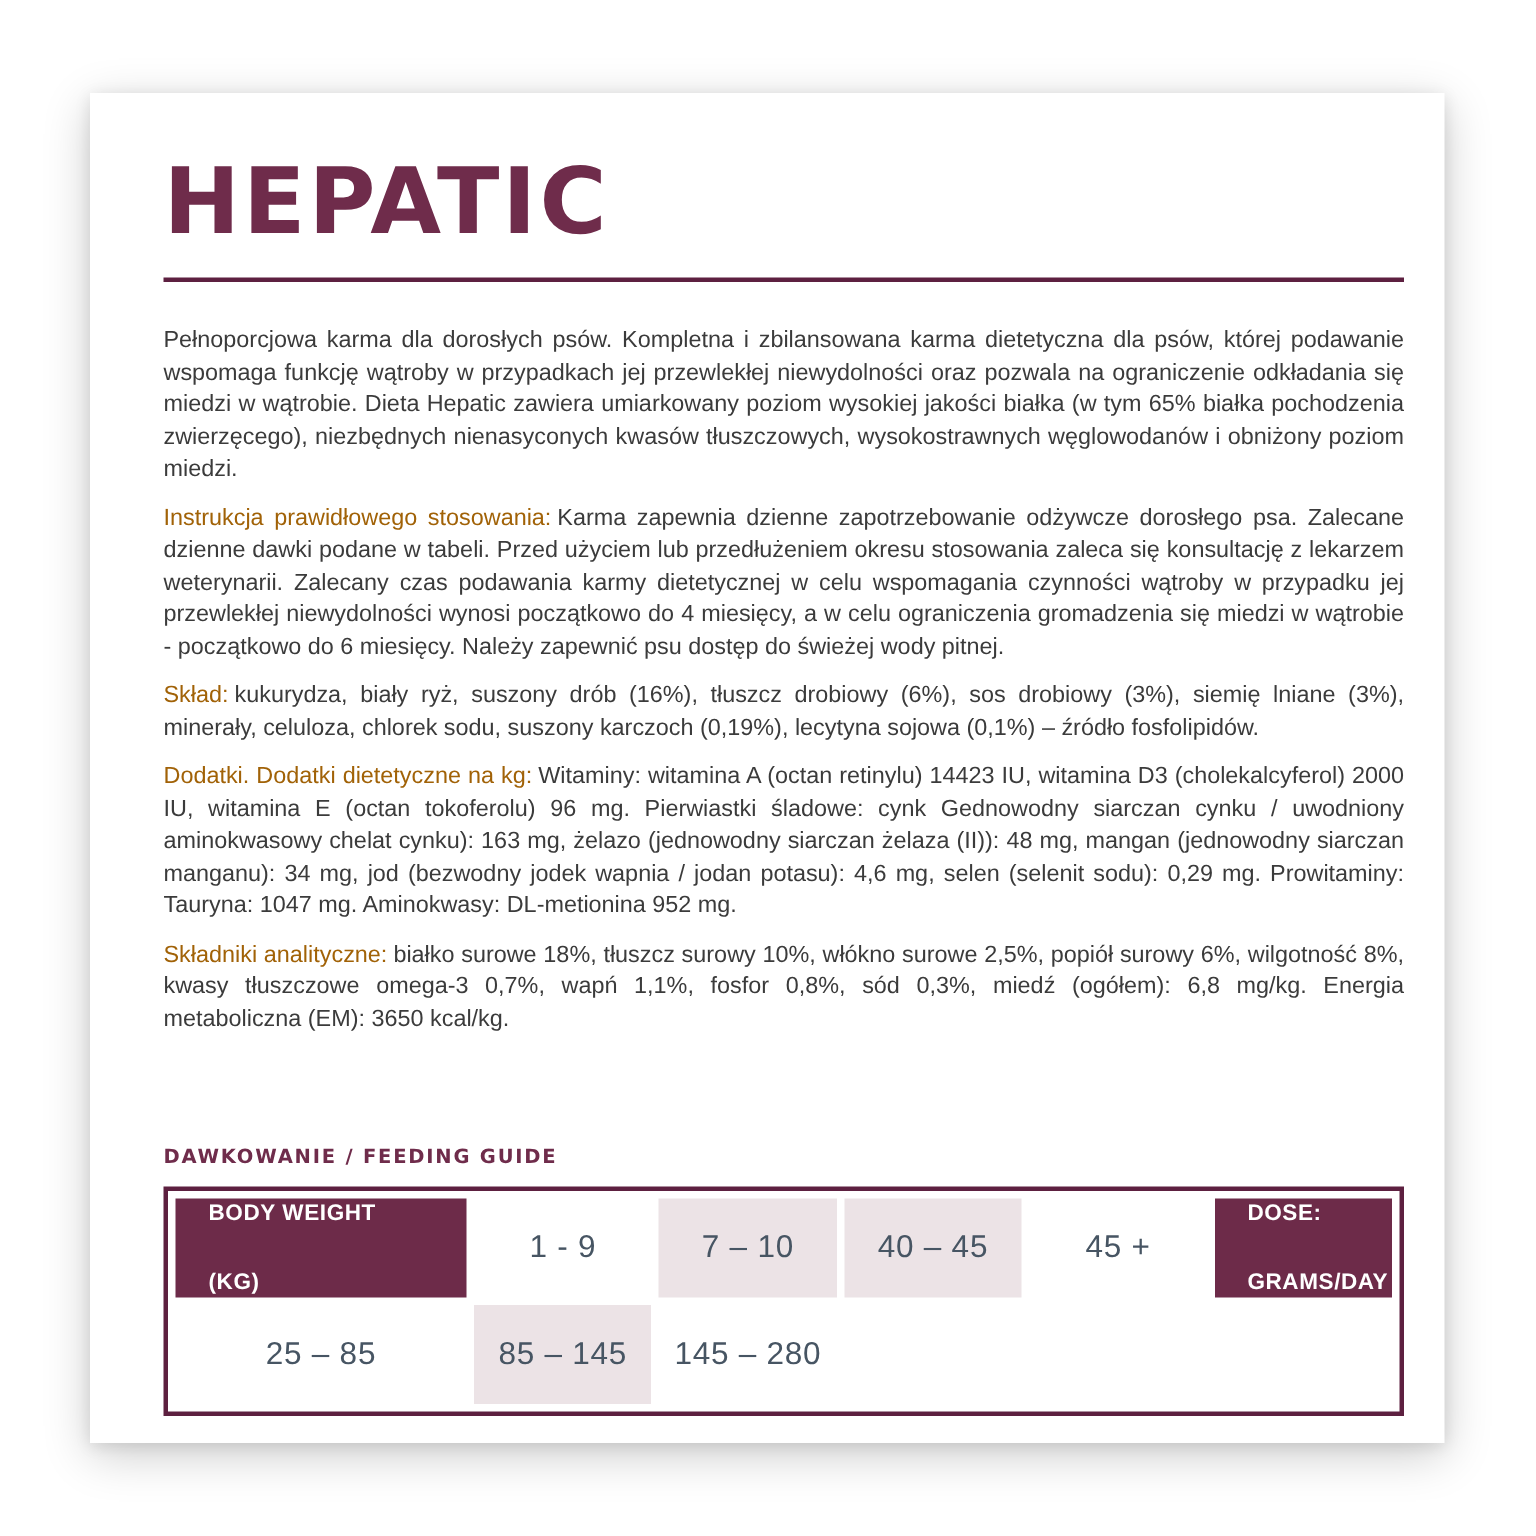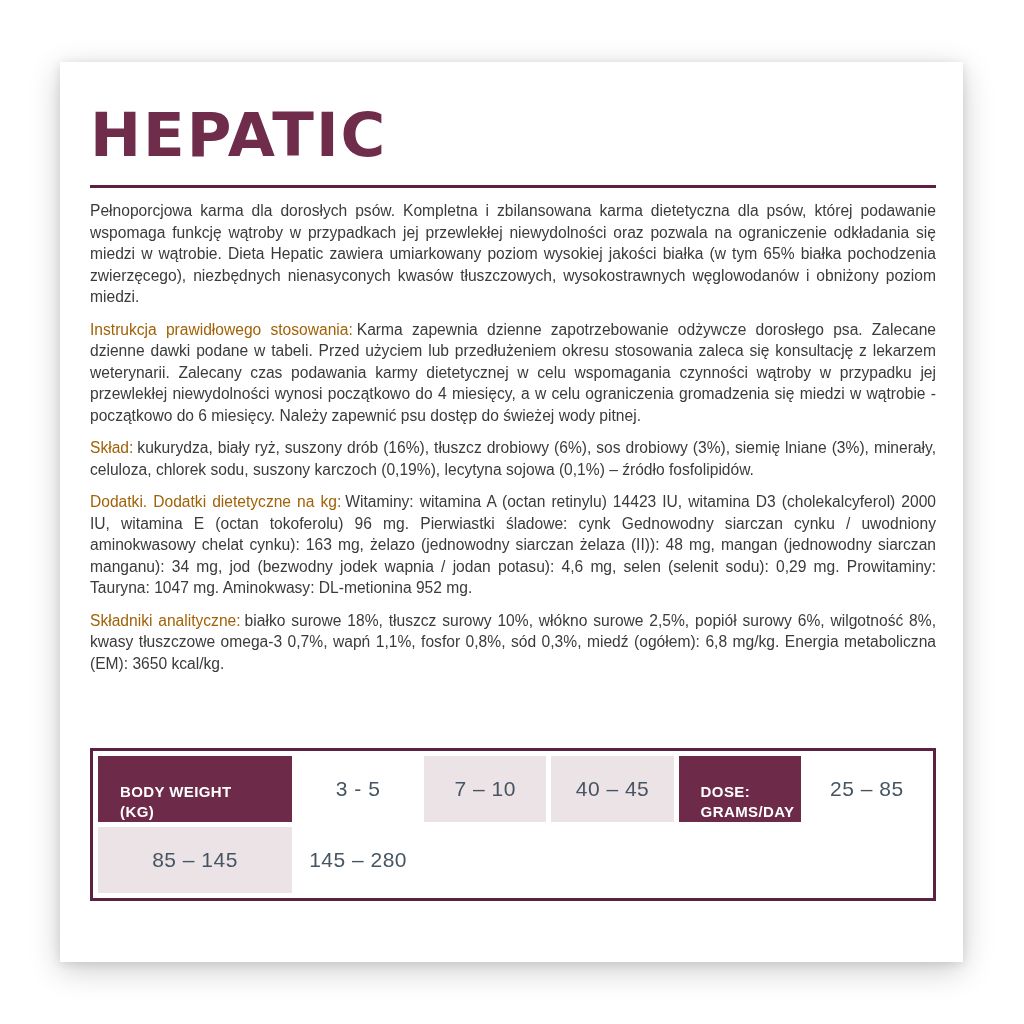--- a/index.html
+++ b/index.html
@@ -10,36 +10,36 @@
     --value-text:#475563;
     --body-text:#3b3b3b;
   }
   *{margin:0;padding:0;box-sizing:border-box;}
   html,body{width:1024px;height:1024px;background:#ffffff;overflow:hidden;
     font-family:"Liberation Sans", sans-serif;}
   .card{
     position:absolute;left:60px;top:62px;width:903px;height:900px;
     background:#ffffff;
     box-shadow:0 8px 30px rgba(0,0,0,0.20), 0 2px 10px rgba(0,0,0,0.10);
-    padding:42px 27px 0 30px;
+    padding:42px 27px 0 49px;
   }
   .title{
     font-family:"DejaVu Sans", sans-serif;
     font-weight:bold;
     font-size:61px;
     letter-spacing:2px;
     color:var(--accent);
     line-height:1;
   }
   .rule{
     margin-top:20px;
     border-top:3px solid var(--table-border);
     width:100%;
   }
-  .body-text{margin-top:12px;}
+  .body-text{margin-top:28px;}
   .body-text p{
     font-size:15.6px;
     line-height:21.5px;
     color:var(--body-text);
     text-align:justify;
     margin-bottom:11px;
   }
   .body-text p .lead{font-weight:normal;color:#a16207;}
   .body-text p .lead:not(:empty){margin-right:4px;}
   .feeding{margin-top:74px;}
@@ -62,21 +62,21 @@
   }
   .fg-label{
     background:var(--header-cell-bg);
     color:#ffffff;
     font-weight:bold;
     font-size:15px;
     letter-spacing:0.4px;
     line-height:1.35;
     display:flex;
     flex-direction:column;
-    justify-content:flex-end;
+    justify-content:space-between;
     padding-left:22px;
   }
   .fg-val{
     display:flex;
     align-items:center;
     justify-content:center;
     font-size:21px;
     letter-spacing:0.5px;
     color:var(--value-text);
   }
@@ -92,30 +92,32 @@
 
   <div class="body-text">
     <p><span class="lead"></span><span>Pełnoporcjowa karma dla dorosłych psów. Kompletna i zbilansowana karma dietetyczna dla psów, której podawanie wspomaga funkcję wątroby w przypadkach jej przewlekłej niewydolności oraz pozwala na ograniczenie odkładania się miedzi w wątrobie. Dieta Hepatic zawiera umiarkowany poziom wysokiej jakości białka (w tym 65% białka pochodzenia zwierzęcego), niezbędnych nienasyconych kwasów tłuszczowych, wysokostrawnych węglowodanów i obniżony poziom miedzi.</span></p>
     <p><span class="lead">Instrukcja prawidłowego stosowania:</span><span>Karma zapewnia dzienne zapotrzebowanie odżywcze dorosłego psa. Zalecane dzienne dawki podane w tabeli. Przed użyciem lub przedłużeniem okresu stosowania zaleca się konsultację z lekarzem weterynarii. Zalecany czas podawania karmy dietetycznej w celu wspomagania czynności wątroby w przypadku jej przewlekłej niewydolności wynosi początkowo do 4 miesięcy, a w celu ograniczenia gromadzenia się miedzi w wątrobie - początkowo do 6 miesięcy. Należy zapewnić psu dostęp do świeżej wody pitnej.</span></p>
     <p><span class="lead">Skład:</span><span>kukurydza, biały ryż, suszony drób (16%), tłuszcz drobiowy (6%), sos drobiowy (3%), siemię lniane (3%), minerały, celuloza, chlorek sodu, suszony karczoch (0,19%), lecytyna sojowa (0,1%) – źródło fosfolipidów.</span></p>
     <p><span class="lead">Dodatki. Dodatki dietetyczne na kg:</span><span>Witaminy: witamina A (octan retinylu) 14423 IU, witamina D3 (cholekalcyferol) 2000 IU, witamina E (octan tokoferolu) 96 mg. Pierwiastki śladowe: cynk Gednowodny siarczan cynku / uwodniony aminokwasowy chelat cynku): 163 mg, żelazo (jednowodny siarczan żelaza (II)): 48 mg, mangan (jednowodny siarczan manganu): 34 mg, jod (bezwodny jodek wapnia / jodan potasu): 4,6 mg, selen (selenit sodu): 0,29 mg. Prowitaminy: Tauryna: 1047 mg. Aminokwasy: DL-metionina 952 mg.</span></p>
     <p><span class="lead">Składniki analityczne:</span><span>białko surowe 18%, tłuszcz surowy 10%, włókno surowe 2,5%, popiół surowy 6%, wilgotność 8%, kwasy tłuszczowe omega-3 0,7%, wapń 1,1%, fosfor 0,8%, sód 0,3%, miedź (ogółem): 6,8 mg/kg. Energia metaboliczna (EM): 3650 kcal/kg.</span></p>
   </div>
 
   <div class="feeding">
+    <div class="fg-heading">DAWKOWANIE / FEEDING GUIDE</div>
 
     <div class="fg-table">
 
       <div class="fg-label">
         <span>BODY WEIGHT</span>
         <span>(KG)</span>
       </div>
-      <div class="fg-val">3 - 5</div>
+      <div class="fg-val">1 - 9</div>
       <div class="fg-val alt">7 – 10</div>
       <div class="fg-val alt">40 – 45</div>
+      <div class="fg-val">45 +</div>
 
       <div class="fg-label">
         <span>DOSE:</span>
         <span>GRAMS/DAY</span>
       </div>
       <div class="fg-val">25 – 85</div>
       <div class="fg-val alt">85 – 145</div>
       <div class="fg-val">145 – 280</div>
     </div>
   </div>

